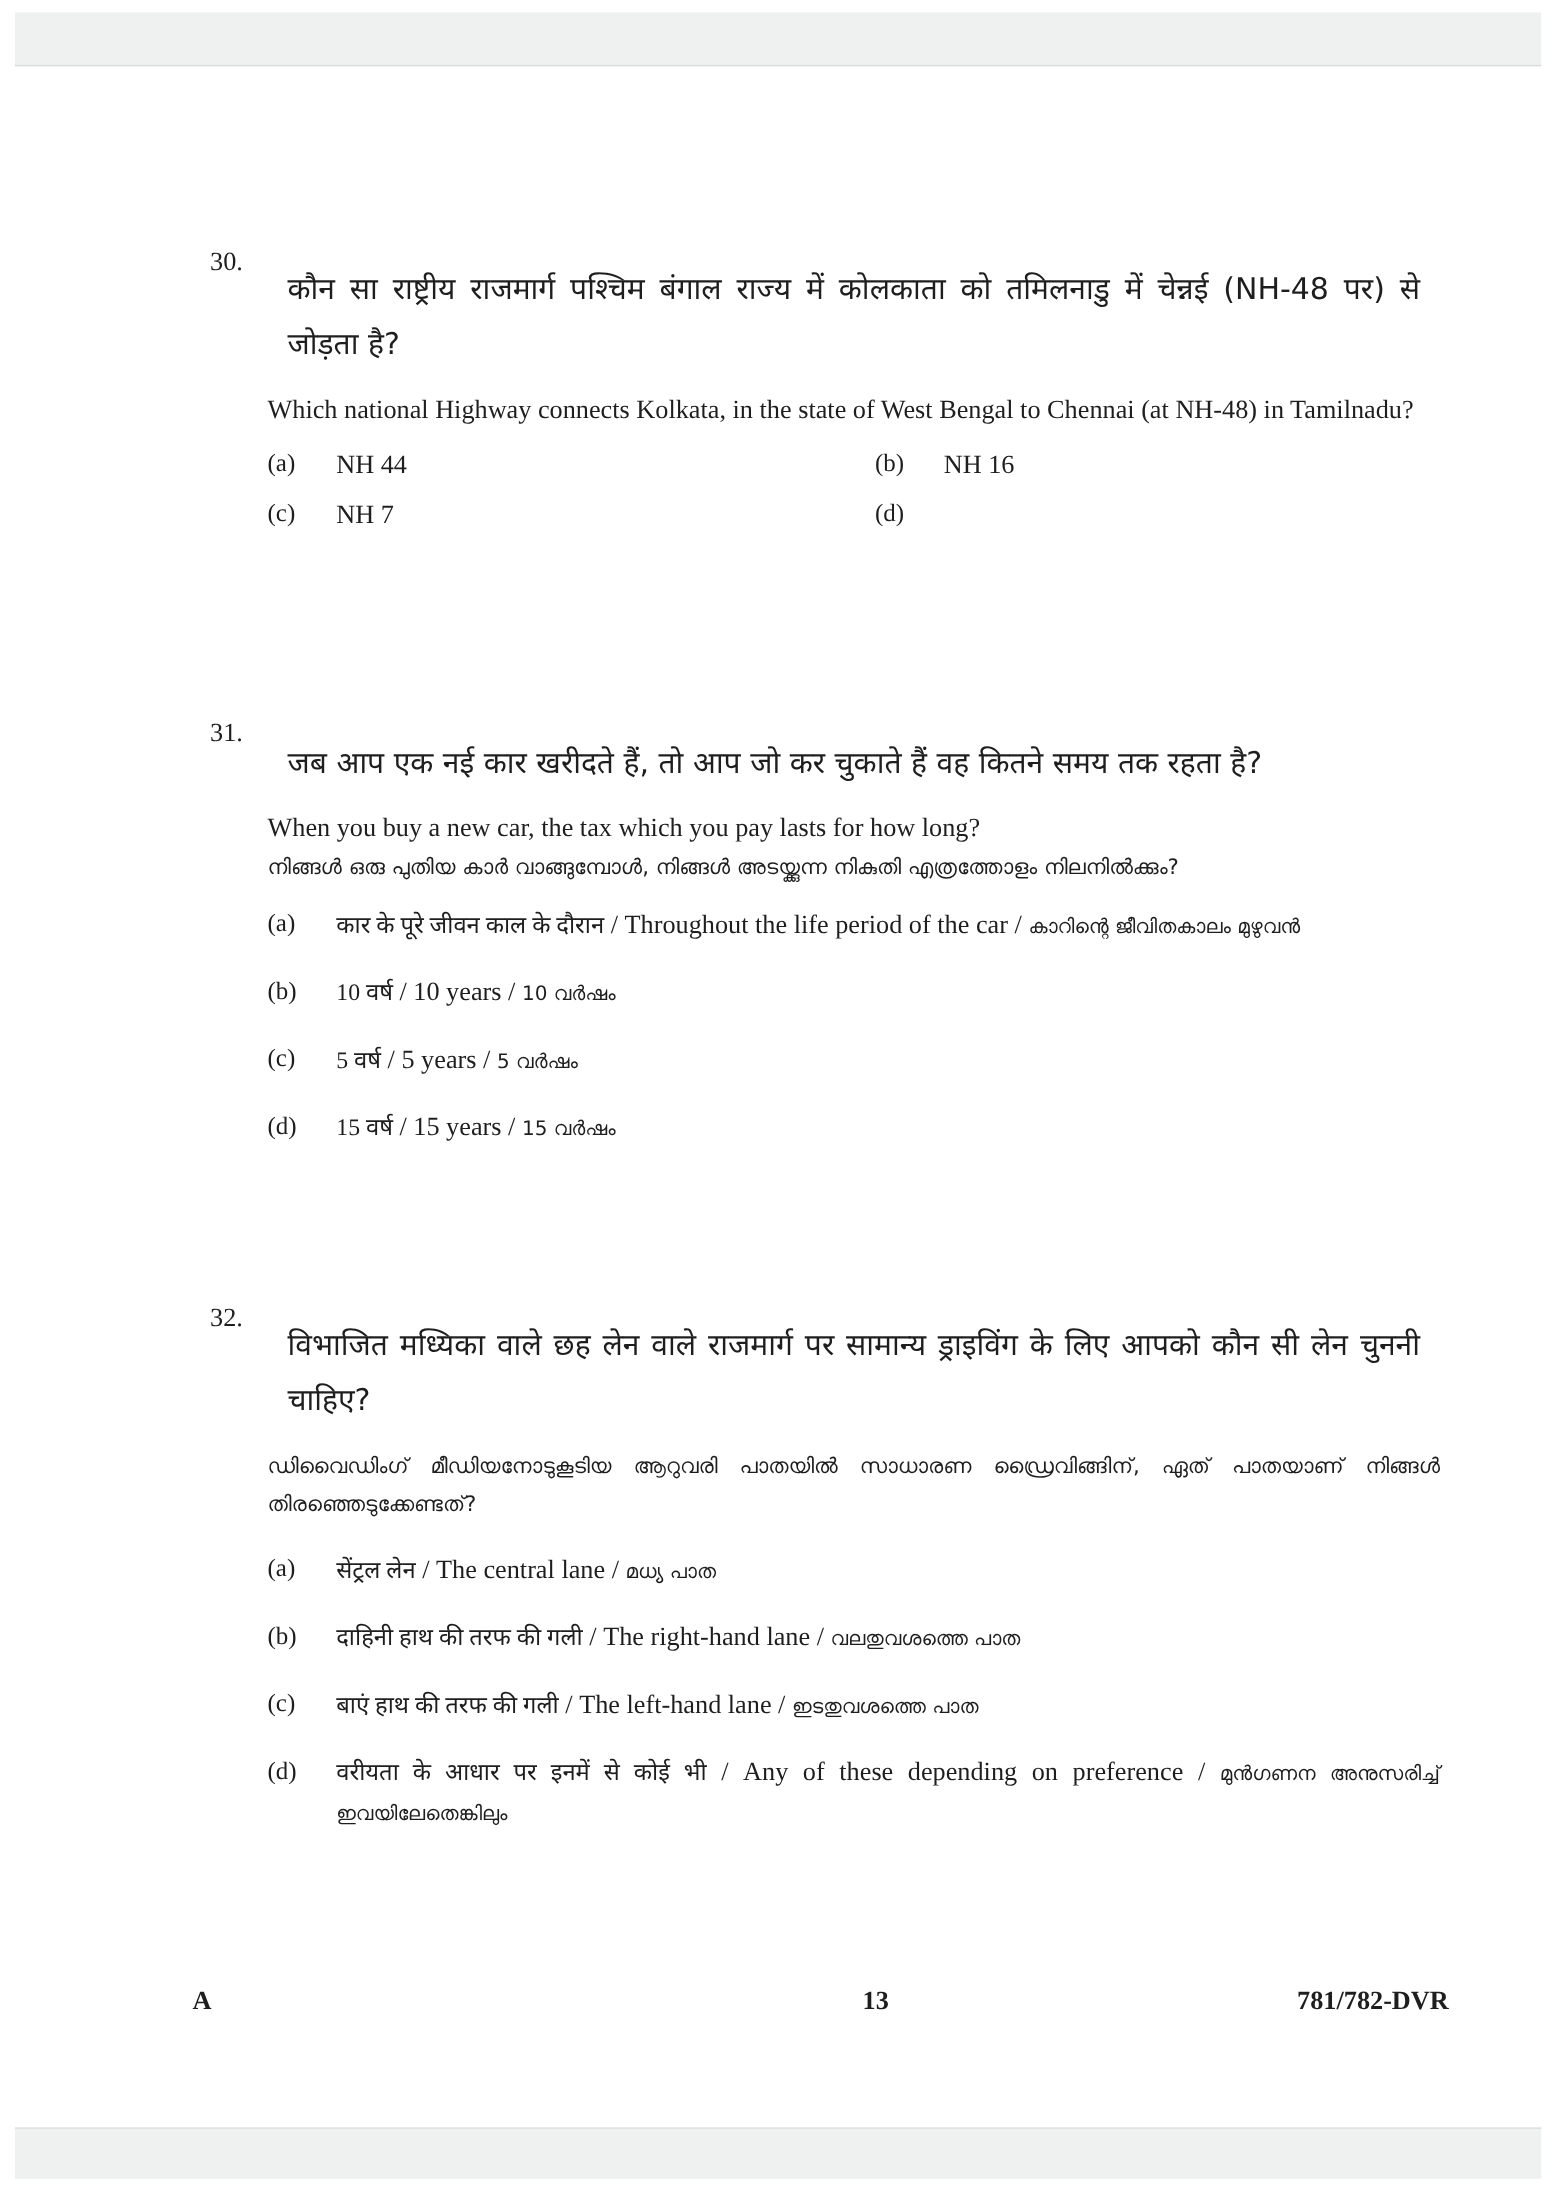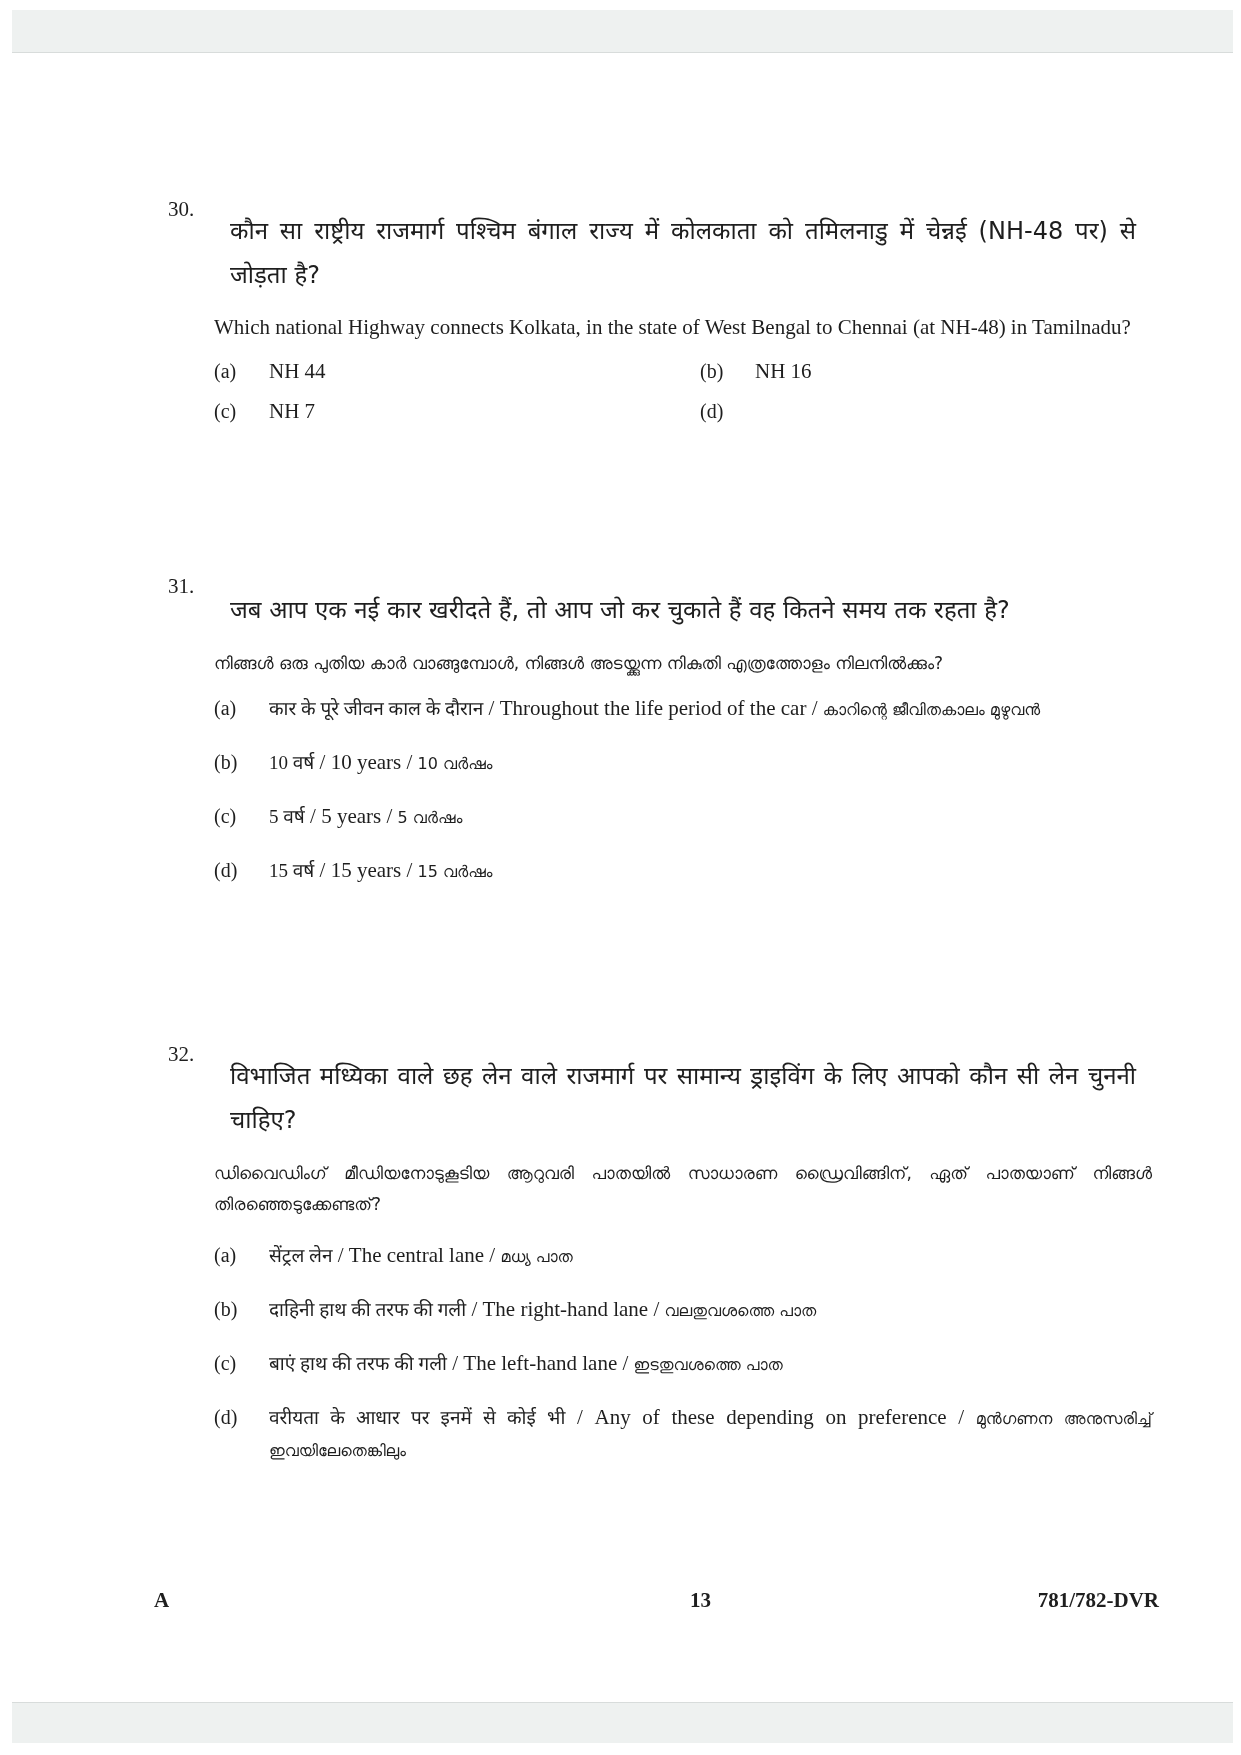--- a/index.html
+++ b/index.html
@@ -130,20 +130,21 @@
           <span class="opt-label">(d)</span>
         </div>
       </div>
     </div>
   </div>
 
   <div class="question" style="top:572px;">
     <span class="qnum" style="top:2px;">31.</span>
     <div class="qbody">
       <p class="hi">जब आप एक नई कार खरीदते हैं, तो आप जो कर चुकाते हैं वह कितने समय तक रहता है?</p>
+      <p class="en" style="margin-top:4px;">When you buy a new car, the tax which you pay lasts for how long?</p>
       <p class="ml">നിങ്ങൾ ഒരു പുതിയ കാർ വാങ്ങുമ്പോൾ, നിങ്ങൾ അടയ്ക്കുന്ന നികുതി എത്രത്തോളം നിലനിൽക്കും?</p>
       <div class="opt-list">
         <div class="opt" style="margin-top:14px;">
           <span class="opt-label">(a)</span>
           <span class="opt-text" style="text-align:justify;">
             <span class="opt-hi">कार के पूरे जीवन काल के दौरान</span><span> / </span><span>Throughout the life period of the car</span><span> / </span><span class="opt-ml">കാറിന്റെ ജീവിതകാലം മുഴുവൻ</span>
           </span>
         </div>
         <div class="opt">
           <span class="opt-label">(b)</span>

